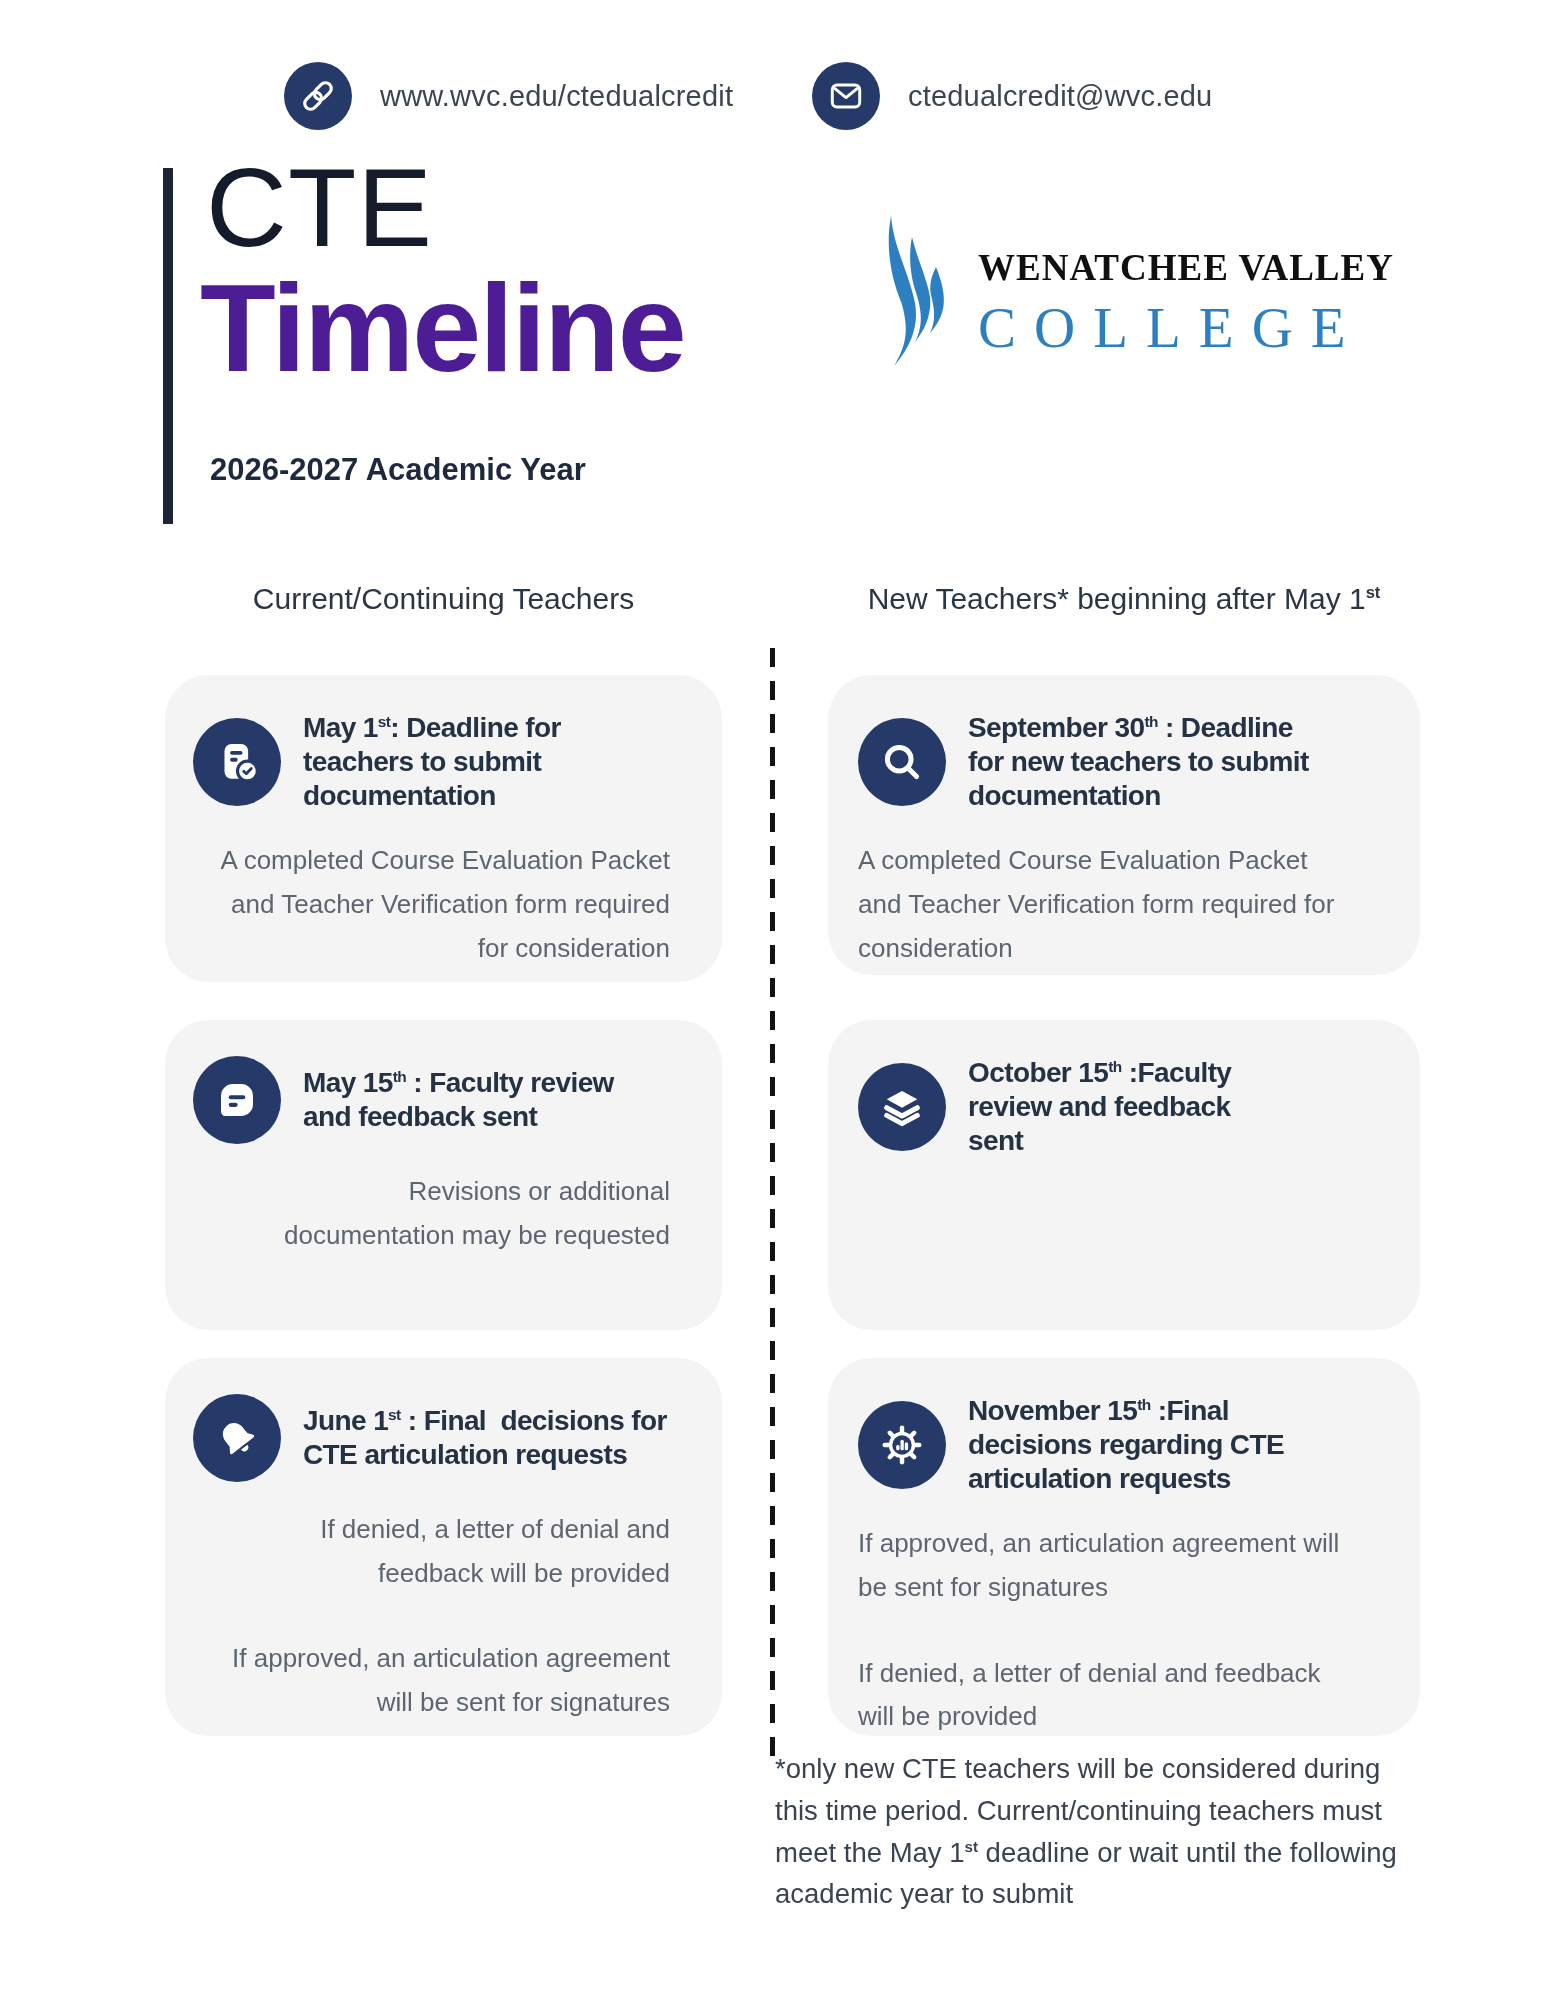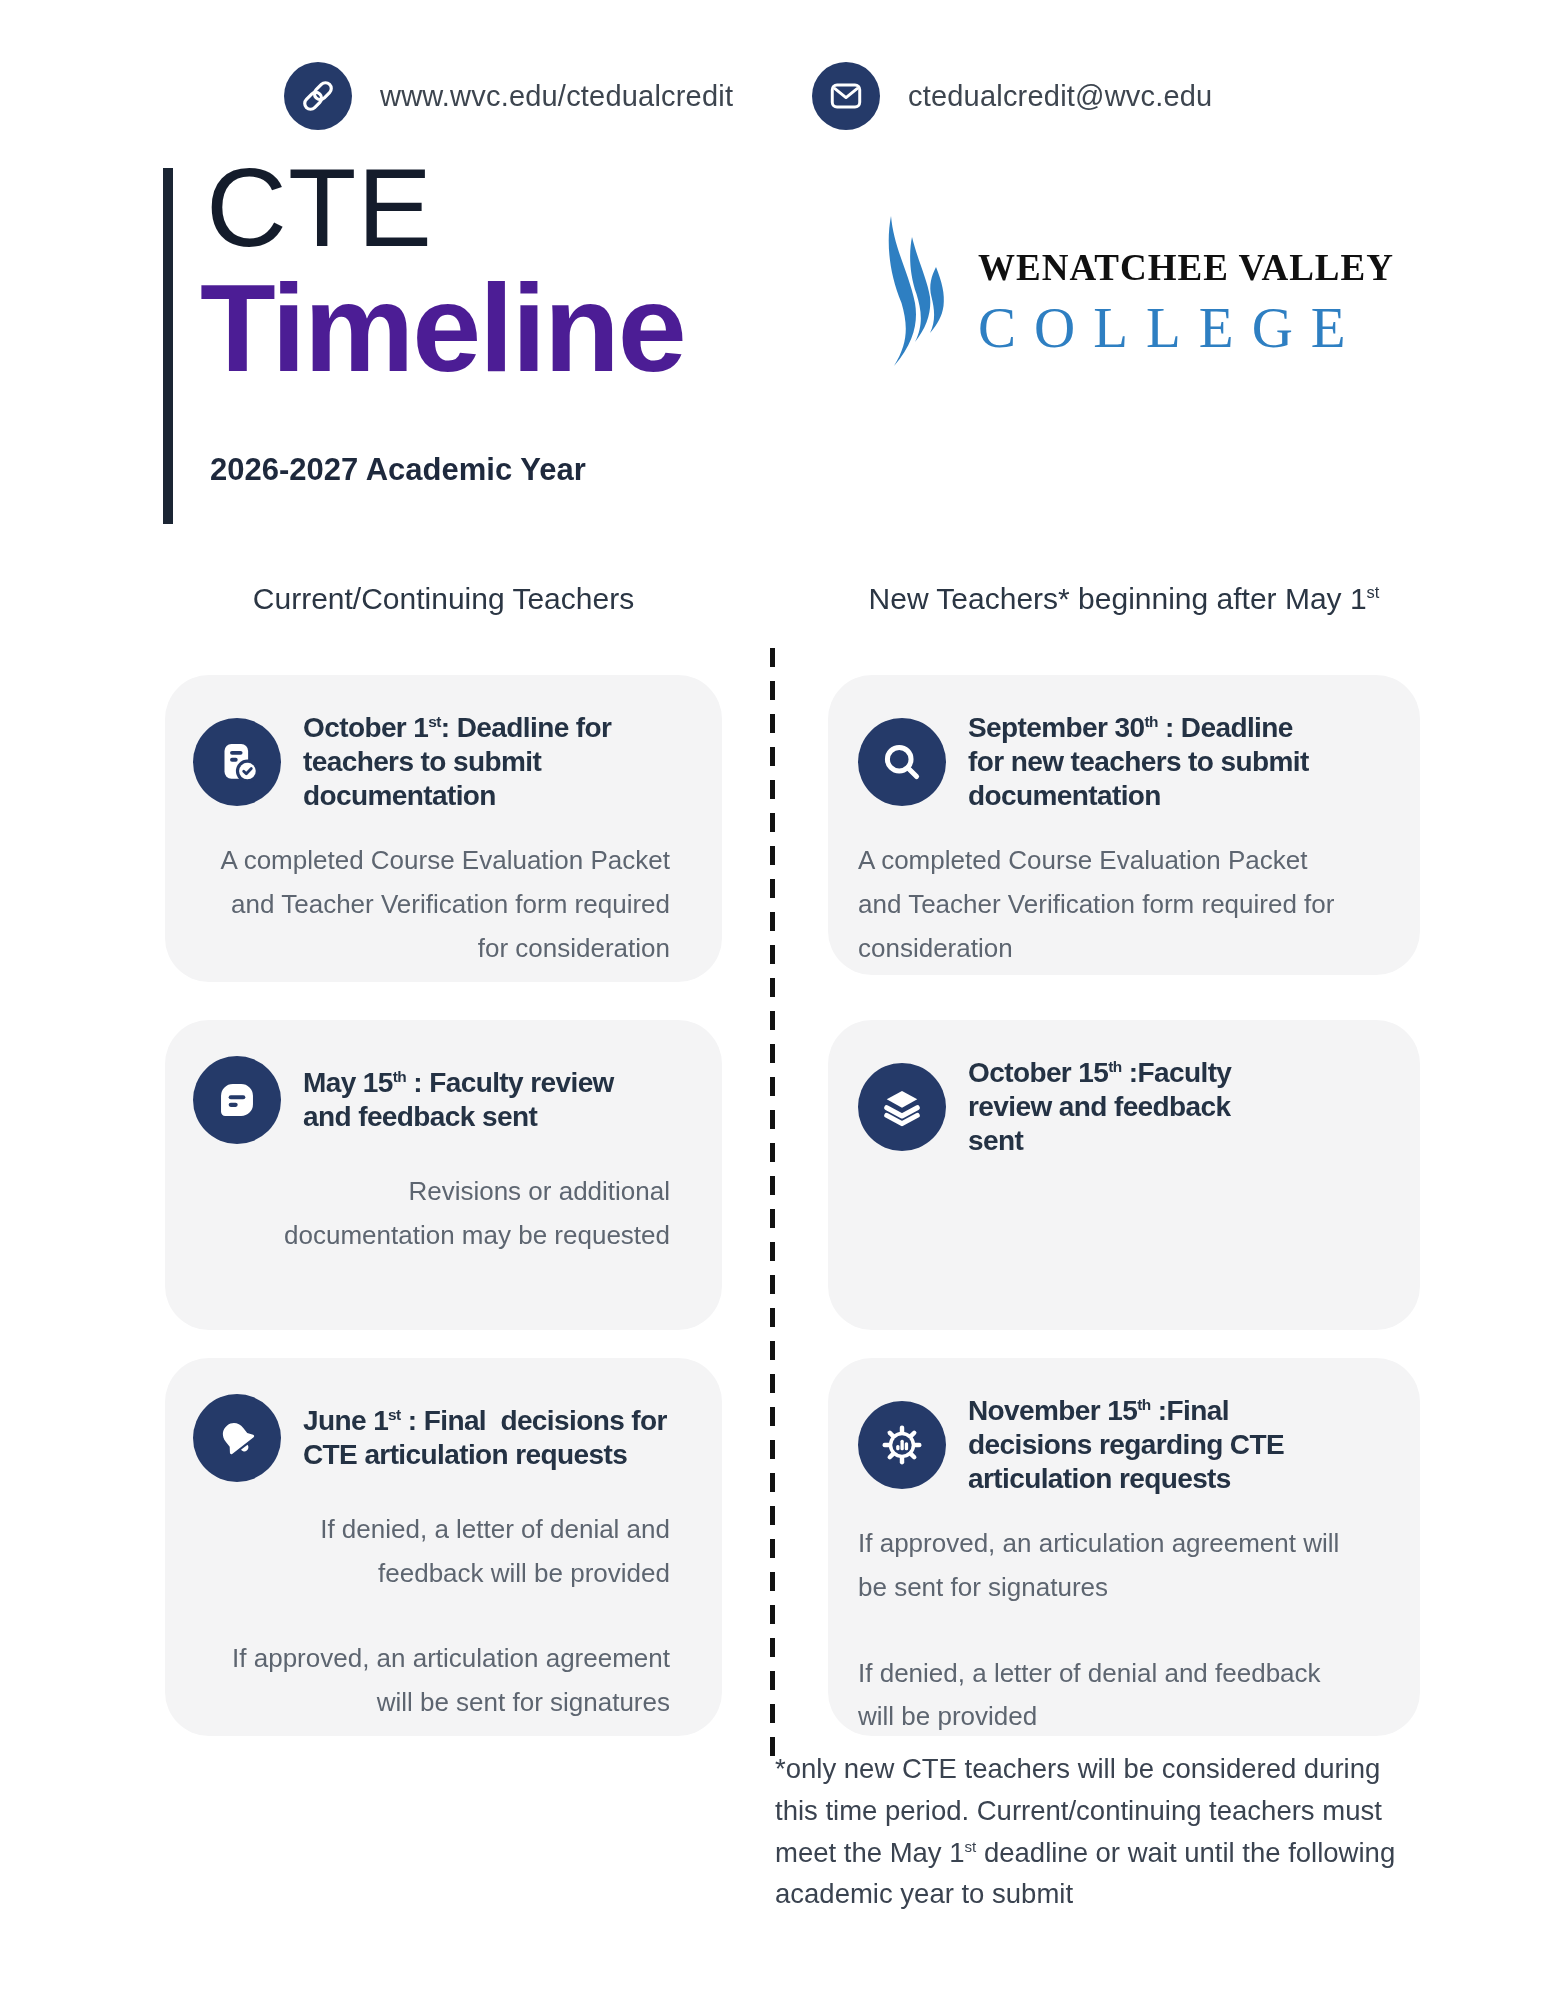--- a/index.html
+++ b/index.html
@@ -78,21 +78,21 @@
   .icon-circle svg { width:50px; height:50px; }
   .card-title {
     margin:0; font-size:28px; font-weight:700; color:#243244;
     line-height:1.22; letter-spacing:-0.6px; white-space:pre;
   }
   .card-body {
     margin:26px 0 0; font-size:26px; color:#5d6570; line-height:1.68; white-space:pre;
   }
   .card-body + .card-body { margin-top:42px; }
   .col-left .card-body { text-align:right; }
-  .sup { font-size:0.55em; vertical-align:super; }
+  .sup { font-size:0.55em; vertical-align:super;font-weight:bold; }
 
   
   .footnote {
     position:absolute; left:775px; top:1748px; width:690px; margin:0;
     font-size:27.5px; color:#3a4350; line-height:1.52; white-space:pre;
   }
 </style>
 </head>
 <body>
 
@@ -151,21 +151,21 @@
       <div class="icon-circle">
         <svg viewBox="0 0 36 36">
           <rect x="9" y="5" width="17" height="25" rx="5" fill="#ffffff"></rect>
           <rect x="13" y="10" width="9" height="2.8" rx="1.4" fill="#253a69"></rect>
           <rect x="13" y="15" width="5.5" height="2.8" rx="1.4" fill="#253a69"></rect>
           <circle cx="25.5" cy="24.5" r="8.3" fill="#253a69"></circle>
           <circle cx="25.5" cy="24.5" r="6" fill="#ffffff"></circle>
           <path d="M22.8 24.6 l1.9 1.9 l3.6 -3.8" fill="none" stroke="#253a69" stroke-width="2" stroke-linecap="round" stroke-linejoin="round"></path>
         </svg>
       </div>
-      <h3 class="card-title"><span>October 1</span><sup class="sup">st</sup><span>: Deadline for
+      <h3 class="card-title"><span>May 1</span><sup class="sup">st</sup><span>: Deadline for
 teachers to submit
 documentation</span></h3>
     </div>
     <p class="card-body">A completed Course Evaluation Packet
 and Teacher Verification form required
 for consideration</p>
   </section>
 
   <section class="card col-left" id="card-l2">
     <div class="card-head">

